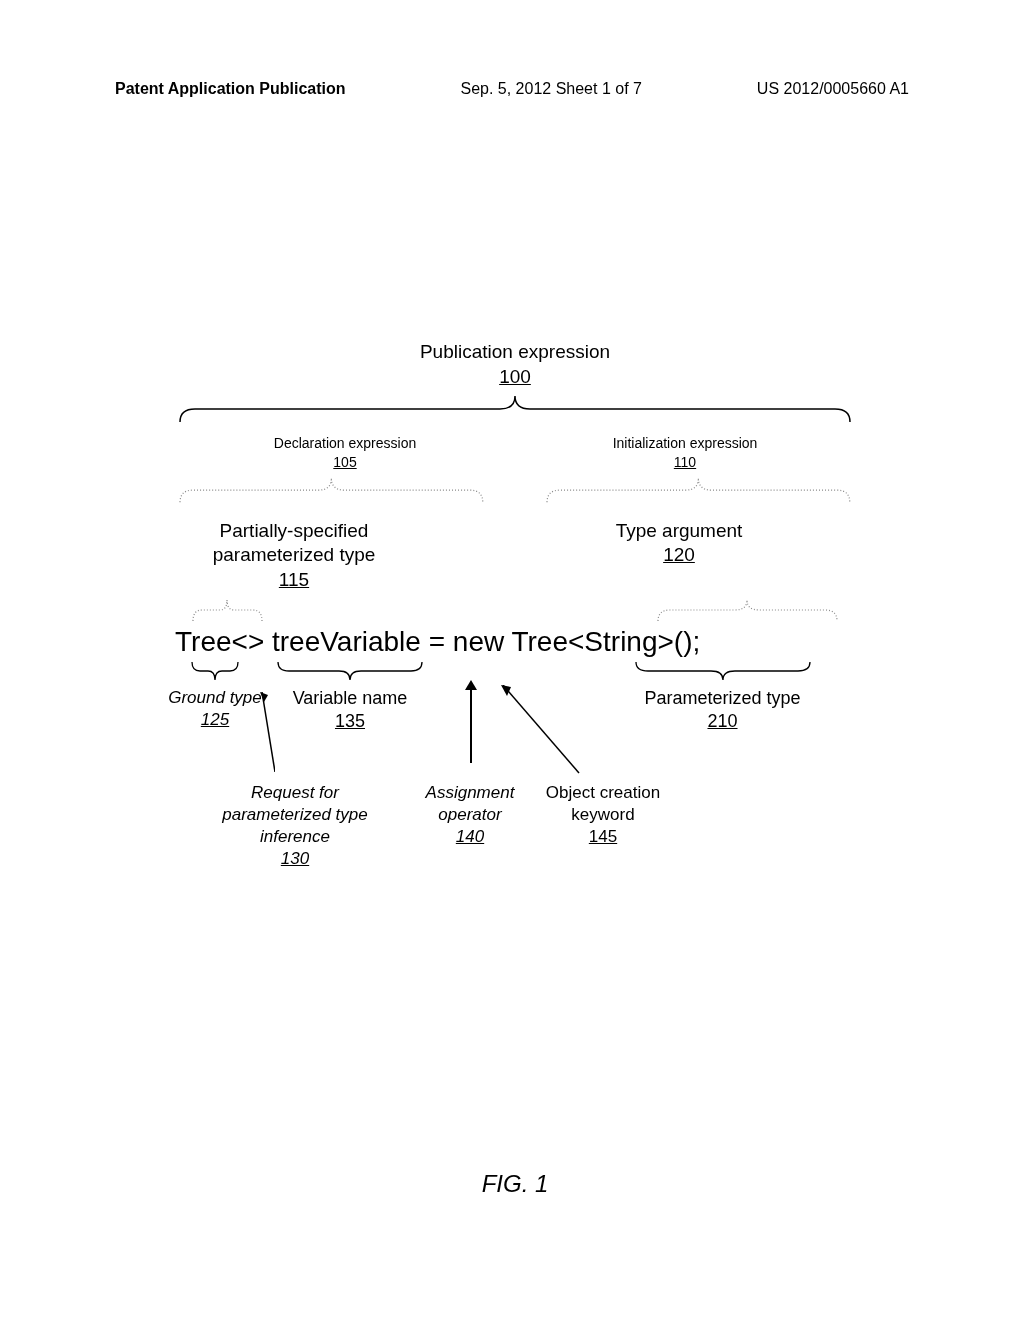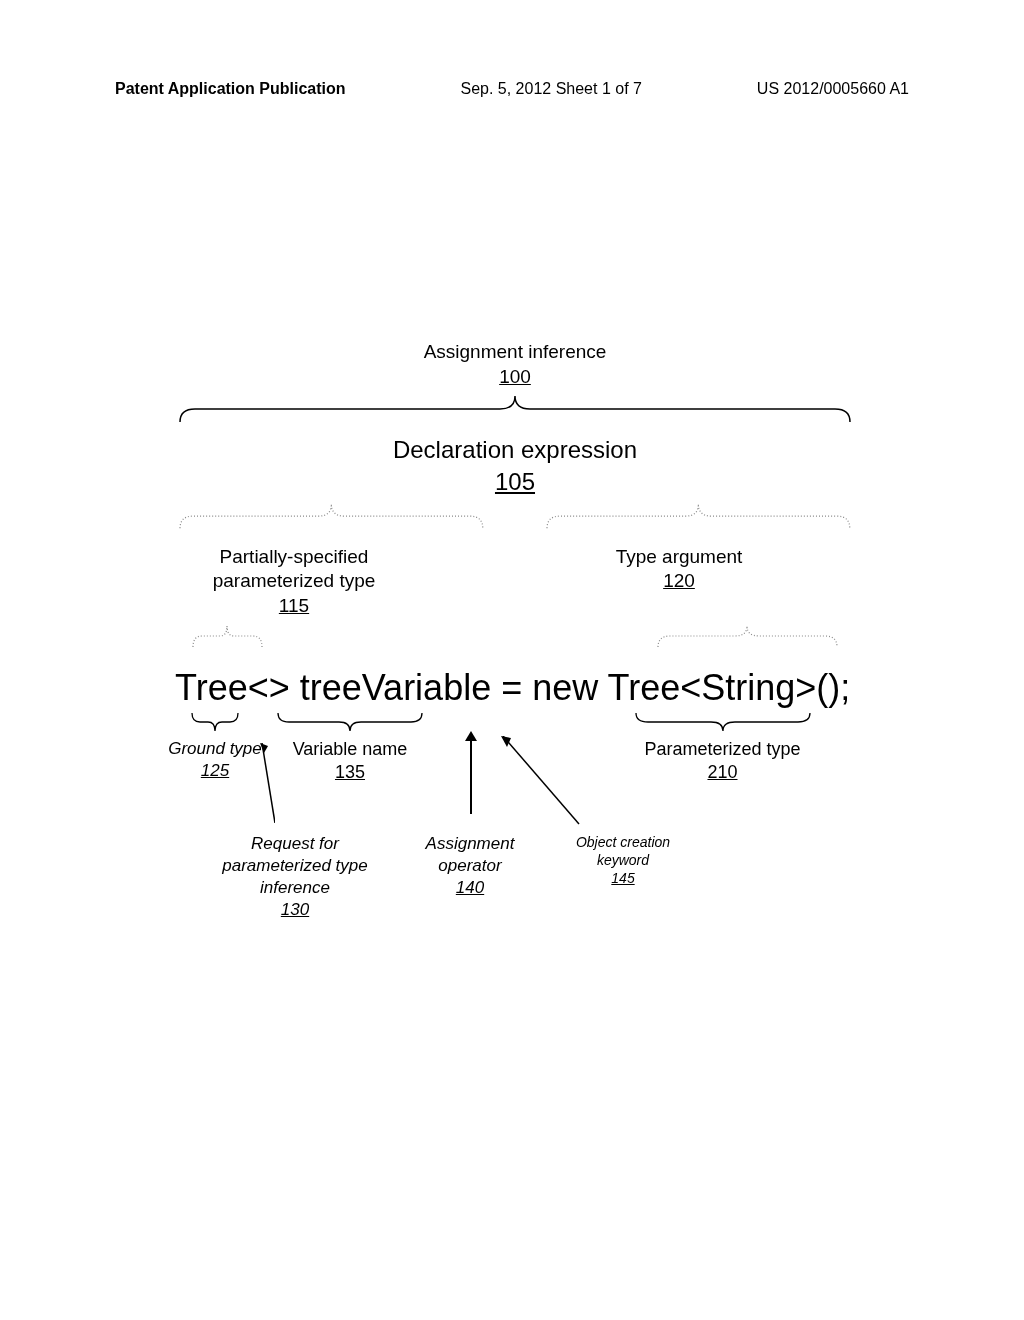--- a/index.html
+++ b/index.html
@@ -44,21 +44,21 @@
       left: 0;
       width: 100%;
     }
     .second-row {
       display: flex;
       justify-content: space-between;
       margin-top: 10px;
     }
     .second-left, .second-right {
       text-align: center;
-      font-size: 24px;
+      font-size: 14px;
       line-height: 1.3;
       flex: 1;
     }
     .brace-row-2 {
       position: relative;
       height: 28px;
       margin-top: 5px;
     }
     .brace-half-left {
       position: absolute;
@@ -97,22 +97,22 @@
       position: absolute;
       left: 15px;
       width: 75px;
     }
     .brace-small-right {
       position: absolute;
       right: 15px;
       width: 185px;
     }
     .code-line {
-      font-size: 36px;
-      margin-top: 18px;
+      font-size: 28px;
+      margin-top: 3px;
       white-space: nowrap;
       letter-spacing: 0px;
     }
     .brace-row-4 {
       position: relative;
       height: 22px;
       margin-top: 2px;
     }
     .brace-under-1 {
       position: absolute;
@@ -199,25 +199,24 @@
       position: absolute;
       left: 225px;
       width: 140px;
       text-align: center;
       font-style: italic;
       font-size: 17px;
       line-height: 1.3;
     }
     .label-bottom-3 {
       position: absolute;
-      left: 388px;
+      left: 368px;
       width: 120px;
       text-align: center;
-      font-style: italic;
-      font-size: 14px;
+      font-size: 17px;
       line-height: 1.3;
     }
     .figure-label {
       position: absolute;
       left: 0;
       width: 100%;
       text-align: center;
       top: 830px;
       font-style: italic;
       font-size: 24px;
@@ -238,35 +237,39 @@
 
 <div class="header">
   <span class="header-left">Patent Application Publication</span>
   <span>Sep. 5, 2012  Sheet 1 of 7</span>
   <span>US 2012/0005660 A1</span>
 </div>
 
 <div class="diagram-container">
 
   <div class="top-label">
-    <span>Assignment inference</span><br>
+    <span>Publication expression</span><br>
     <span class="ref-num">100</span>
   </div>
 
   <div class="brace-row">
     <svg class="brace-top-full" viewBox="0 0 680 30" preserveAspectRatio="none">
       <path d="M 5 28 Q 5 15 20 15 L 325 15 Q 340 15 340 2 Q 340 15 355 15 L 660 15 Q 675 15 675 28" fill="none" stroke="black" stroke-width="1.5"></path>
     </svg>
   </div>
 
   <div class="second-row">
     <div class="second-left">
       <span>Declaration expression</span><br>
       <span class="ref-num">105</span>
     </div>
+    <div class="second-right">
+      <span>Initialization expression</span><br>
+      <span class="ref-num">110</span>
+    </div>
   </div>
 
   <div class="brace-row-2">
     <svg class="brace-half-left" viewBox="0 0 310 28" preserveAspectRatio="none">
       <path d="M 5 26 Q 5 14 18 14 L 142 14 Q 155 14 155 2 Q 155 14 168 14 L 292 14 Q 305 14 305 26" fill="none" stroke="#888" stroke-width="1.2" stroke-dasharray="1 2"></path>
     </svg>
     <svg class="brace-half-right" viewBox="0 0 310 28" preserveAspectRatio="none">
       <path d="M 5 26 Q 5 14 18 14 L 142 14 Q 155 14 155 2 Q 155 14 168 14 L 292 14 Q 305 14 305 26" fill="none" stroke="#888" stroke-width="1.2" stroke-dasharray="1 2"></path>
     </svg>
   </div>
@@ -341,14 +344,15 @@
     <div class="label-bottom-2">
       <span>Assignment operator</span><br>
       <span class="ref-num">140</span>
     </div>
     <div class="label-bottom-3">
       <span>Object creation keyword</span><br>
       <span class="ref-num">145</span>
     </div>
   </div>
 
+  <div class="figure-label">FIG. 1</div>
 
 </div>
 
 </body></html>

